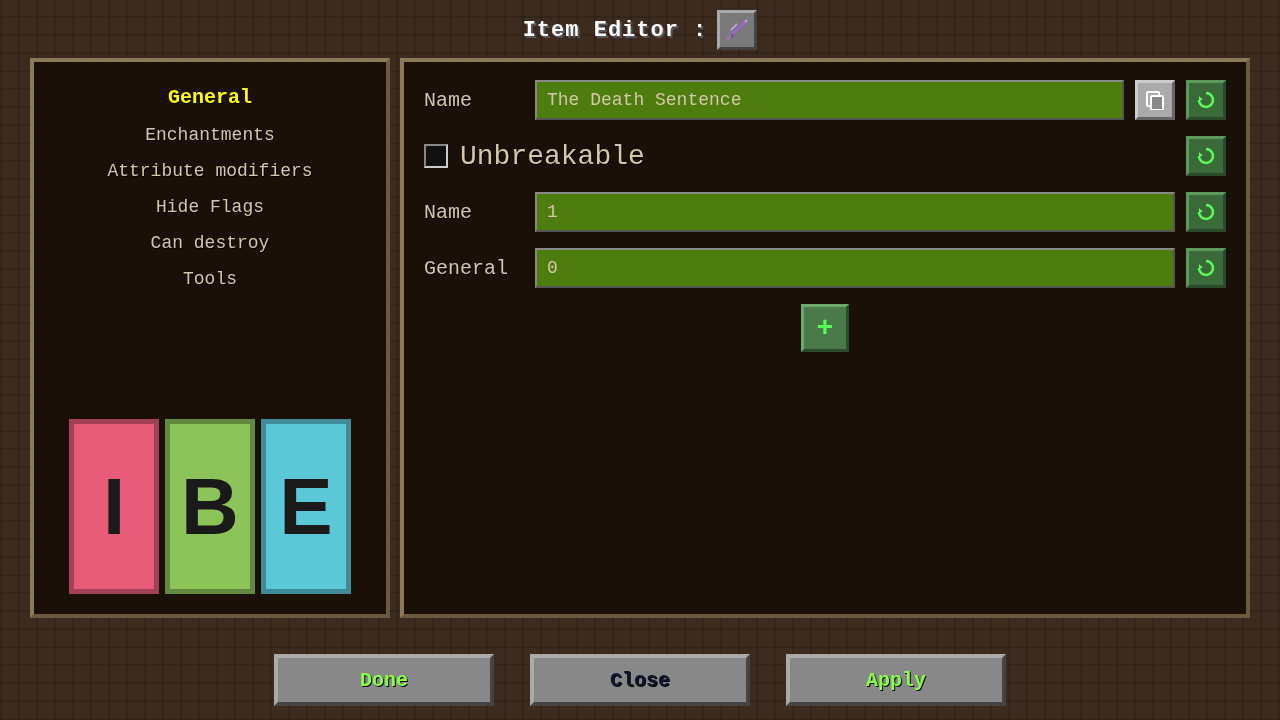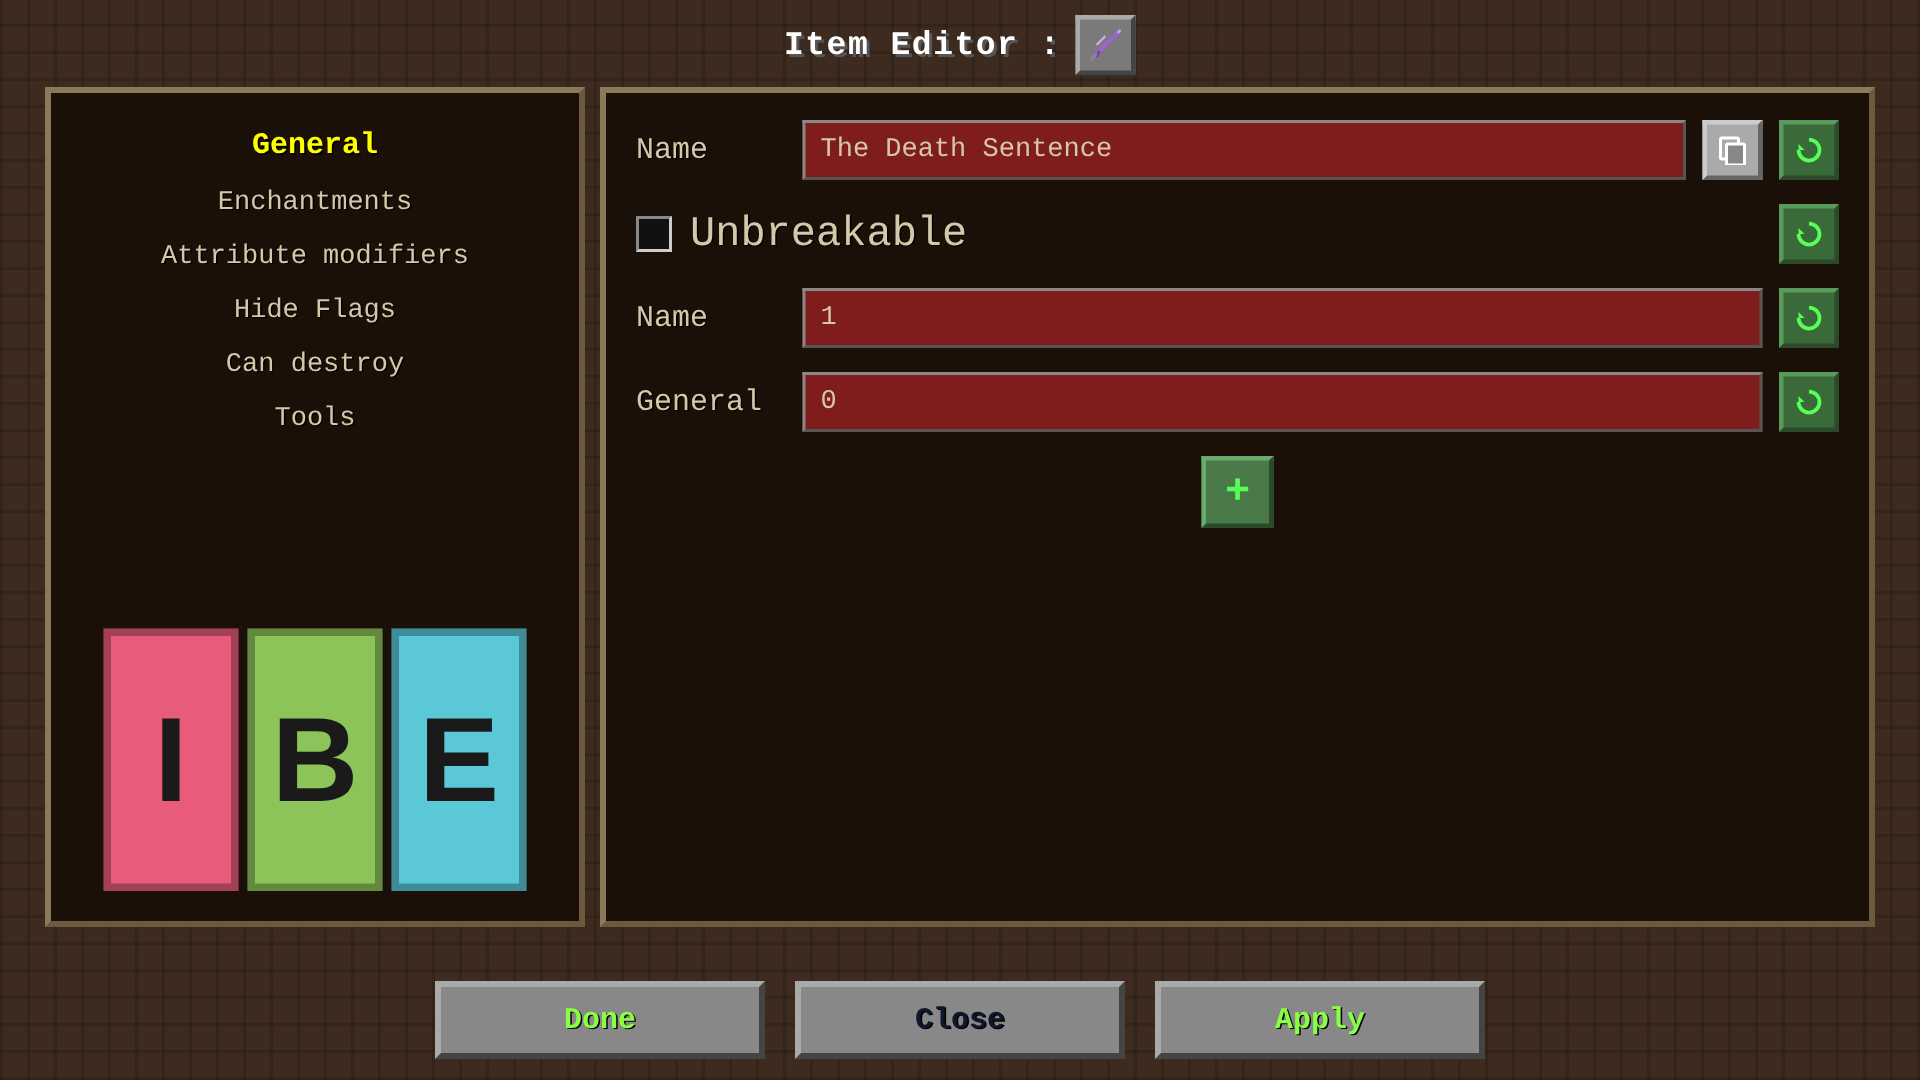--- a/index.html
+++ b/index.html
@@ -134,21 +134,21 @@
     .field-label {
       font-size: 20px;
       color: #d4c8a8;
       width: 100px;
       flex-shrink: 0;
       text-shadow: 1px 1px 0 #000;
     }
 
     .field-input {
       flex: 1;
-      background: #7f1d1d;
+      background: #4d7c0f;
       border: 2px solid #555;
       border-top-color: #888;
       border-left-color: #888;
       color: #d4c8a8;
       font-size: 18px;
       font-family: 'Courier New', monospace;
       padding: 8px 10px;
       outline: none;
     }
 
@@ -251,21 +251,21 @@
     }
 
     
     .bottom-bar {
       position: absolute;
       bottom: 0;
       left: 0;
       right: 0;
       display: flex;
       justify-content: center;
-      gap: 20px;
+      gap: 36px;
       padding: 14px 30px;
     }
 
     .bottom-btn {
       width: 220px;
       height: 52px;
       background: #888888;
       border: 4px solid #aaaaaa;
       border-bottom-color: #444;
       border-right-color: #444;

